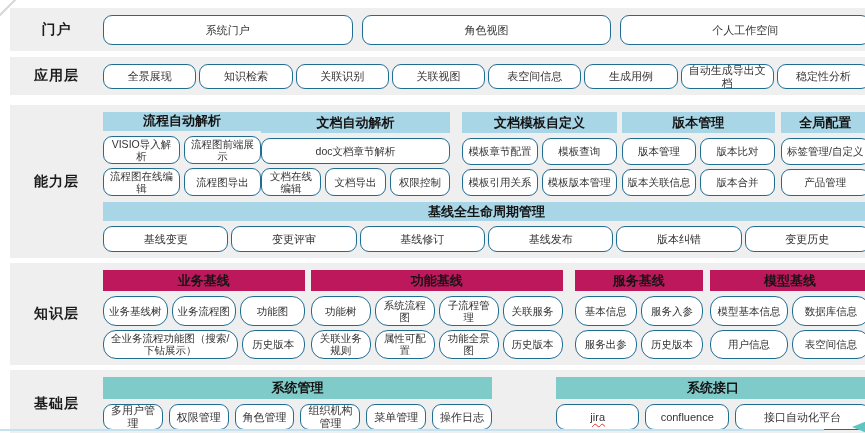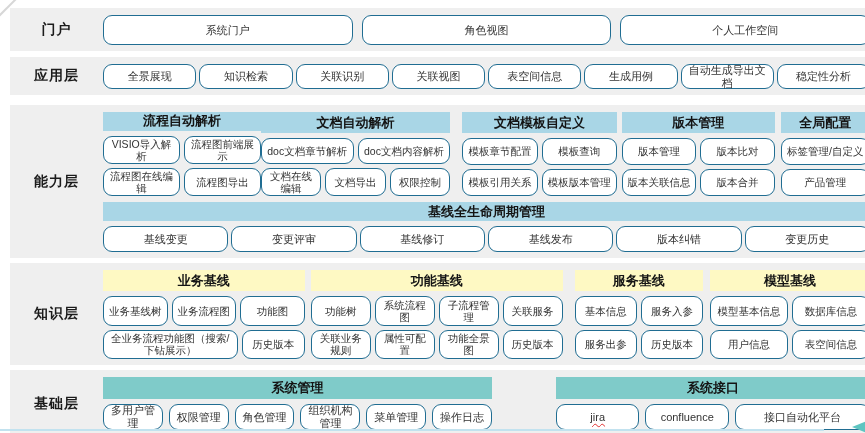--- a/index.html
+++ b/index.html
@@ -19,21 +19,21 @@
        align-items:center;justify-content:center;text-align:center;font-size:10.5px;
        color:#333333;line-height:1.15;padding:1px 4px;box-sizing:border-box;}
   
   .row-flex{display:flex;flex:1;gap:9px;align-items:stretch;border-radius:8px;}
   .row-flex .btn{flex:1;font-size:11px;}
   #band-app .row-flex{gap:3px;}
   
   .group{display:flex;flex-direction:column;box-sizing:border-box;}
   .group-header{height:21px;display:flex;align-items:center;justify-content:center;
                 font-weight:bold;font-size:13px;color:#141414;background:#a9d6e6;}
-  .kn .group-header{background:#fef9c3;text-align:center;}
+  .kn .group-header{background:#be185d;text-align:center;}
   .base .group-header{background:#7fcbc9;height:22px;}
   .group-rows{display:flex;flex-direction:column;gap:4px;margin-top:5px;flex:1;}
   .item-row{display:flex;gap:4px;flex:1;}
   .item-row .btn{flex:1;min-height:24px;}
   
   .cap-groups{display:flex;height:84px;}
   .cap-g0{flex:150;}
   .cap-g1{flex:180;margin-right:12px;}
   .cap-g2{flex:147;margin-right:5px;}
   .cap-g3{flex:145;margin-right:6px;}
@@ -41,21 +41,21 @@
   .baseline-header{margin-top:6px;height:21px;background:#a9d6e6;display:flex;
                    align-items:center;justify-content:center;font-weight:bold;font-size:13px;color:#141414;}
   .baseline-items{display:flex;gap:3px;margin-top:5px;}
   .baseline-items .btn{flex:1;height:26px;font-size:11px;}
   
   .kn-groups{display:flex;flex:1;}
   .kn-g0{flex:193;margin-right:6px;}
   .kn-g1{flex:241;margin-right:12px;}
   .kn-g2{flex:123;margin-right:7px;}
   .kn-g3{flex:153;}
-  .kn .item-row .btn{min-height:28px;}
+  .kn .item-row .btn{min-height:28px;border-radius:13px;}
   .btn.wide2{flex:2.35;}
   .btn.narrow{flex:1;}
   
   .base-groups{display:flex;flex:1;gap:14px;}
   .base-g0{flex:374;margin-right:50px;}
   .base-g1{flex:302;}
   .base-items{display:flex;gap:6px;margin-top:5px;}
   .base-items .btn{flex:1;height:26px;font-size:11px;}
   .squiggle{text-decoration:underline wavy #e03131 1px;text-underline-offset:2px;}
   
@@ -119,21 +119,20 @@
               <div class="btn">流程图导出</div>
             </div>
           </div>
         </div>
 
         <div class="group cap-g1">
           <div class="group-header">文档自动解析</div>
           <div class="group-rows">
             <div class="item-row">
               <div class="btn">doc文档章节解析</div>
-              <div class="btn">doc文档内容解析</div>
             </div>
             <div class="item-row">
               <div class="btn">文档在线编辑</div>
               <div class="btn">文档导出</div>
               <div class="btn">权限控制</div>
             </div>
           </div>
         </div>
 
         <div class="group cap-g2">

